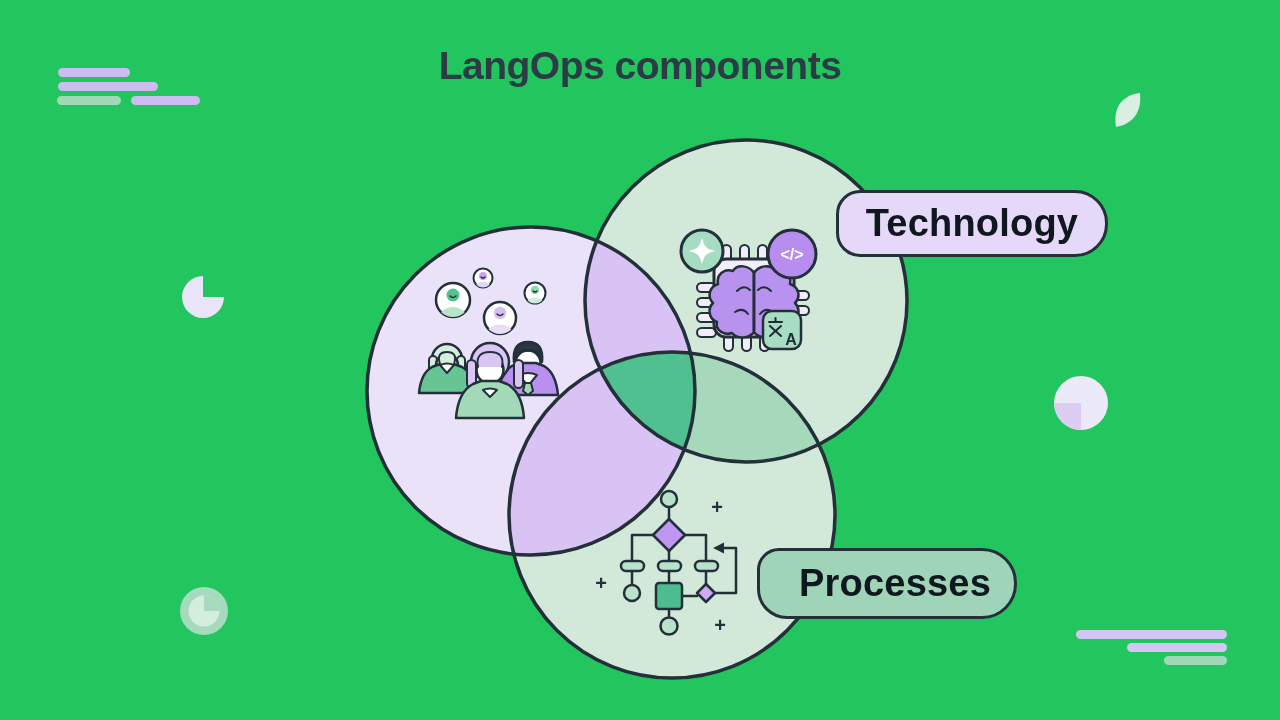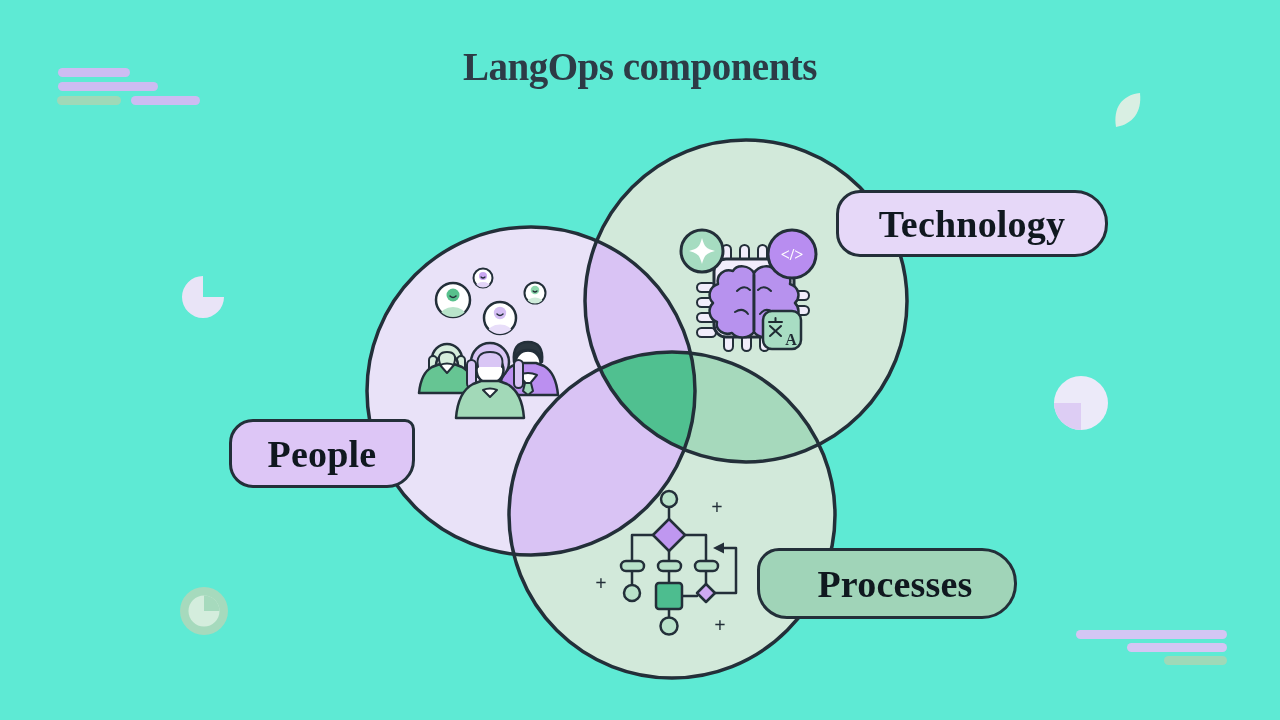--- a/index.html
+++ b/index.html
@@ -1,18 +1,18 @@
 <!DOCTYPE html>
 <html><head>
 <meta charset="utf-8">
 <style>
   html,body{margin:0;padding:0;background:#ffffff;}
   .stage{
     position:relative;width:1280px;height:720px;overflow:hidden;
-    background:#5eead4;font-family:Liberation Serif, serif;
+    background:#22c55e;font-family:Liberation Sans, sans-serif;
   }
   .page-title{
     position:absolute;top:44px;left:0;right:0;margin:0;
     text-align:center;font-size:39px;font-weight:bold;
     color:#2d3b46;letter-spacing:-0.5px;
   }
   .deco-line{position:absolute;height:9px;border-radius:5px;}
   .venn-svg{position:absolute;left:0;top:0;}
   .label{
     position:absolute;display:flex;align-items:center;justify-content:center;
@@ -231,23 +231,20 @@
       <circle cx="632" cy="593" r="8" fill="#b9e2ca" stroke="#232f39" stroke-width="2.5"></circle>
       <rect x="656" y="583" width="26" height="26" rx="3" fill="#4dbd8f" stroke="#232f39" stroke-width="2.5"></rect>
       <path d="M706,584 L715,593 L706,602 L697,593 Z" fill="#d0a9f4" stroke="#232f39" stroke-width="2.5"></path>
       <circle cx="669" cy="626" r="8.5" fill="#b9e2ca" stroke="#232f39" stroke-width="2.5"></circle>
       <text x="717" y="514" text-anchor="middle" font-size="20" font-weight="600" fill="#232f39">+</text>
       <text x="601" y="590" text-anchor="middle" font-size="20" font-weight="600" fill="#232f39">+</text>
       <text x="720" y="632" text-anchor="middle" font-size="20" font-weight="600" fill="#232f39">+</text>
     </g>
   </svg>
 
-  <div class="label label-people">
-    <span>People</span>
-  </div>
   <div class="label label-technology">
     <span>Technology</span>
   </div>
   <div class="label label-processes">
     <span>Processes</span>
   </div>
 
 </div>
 
 </body></html>

